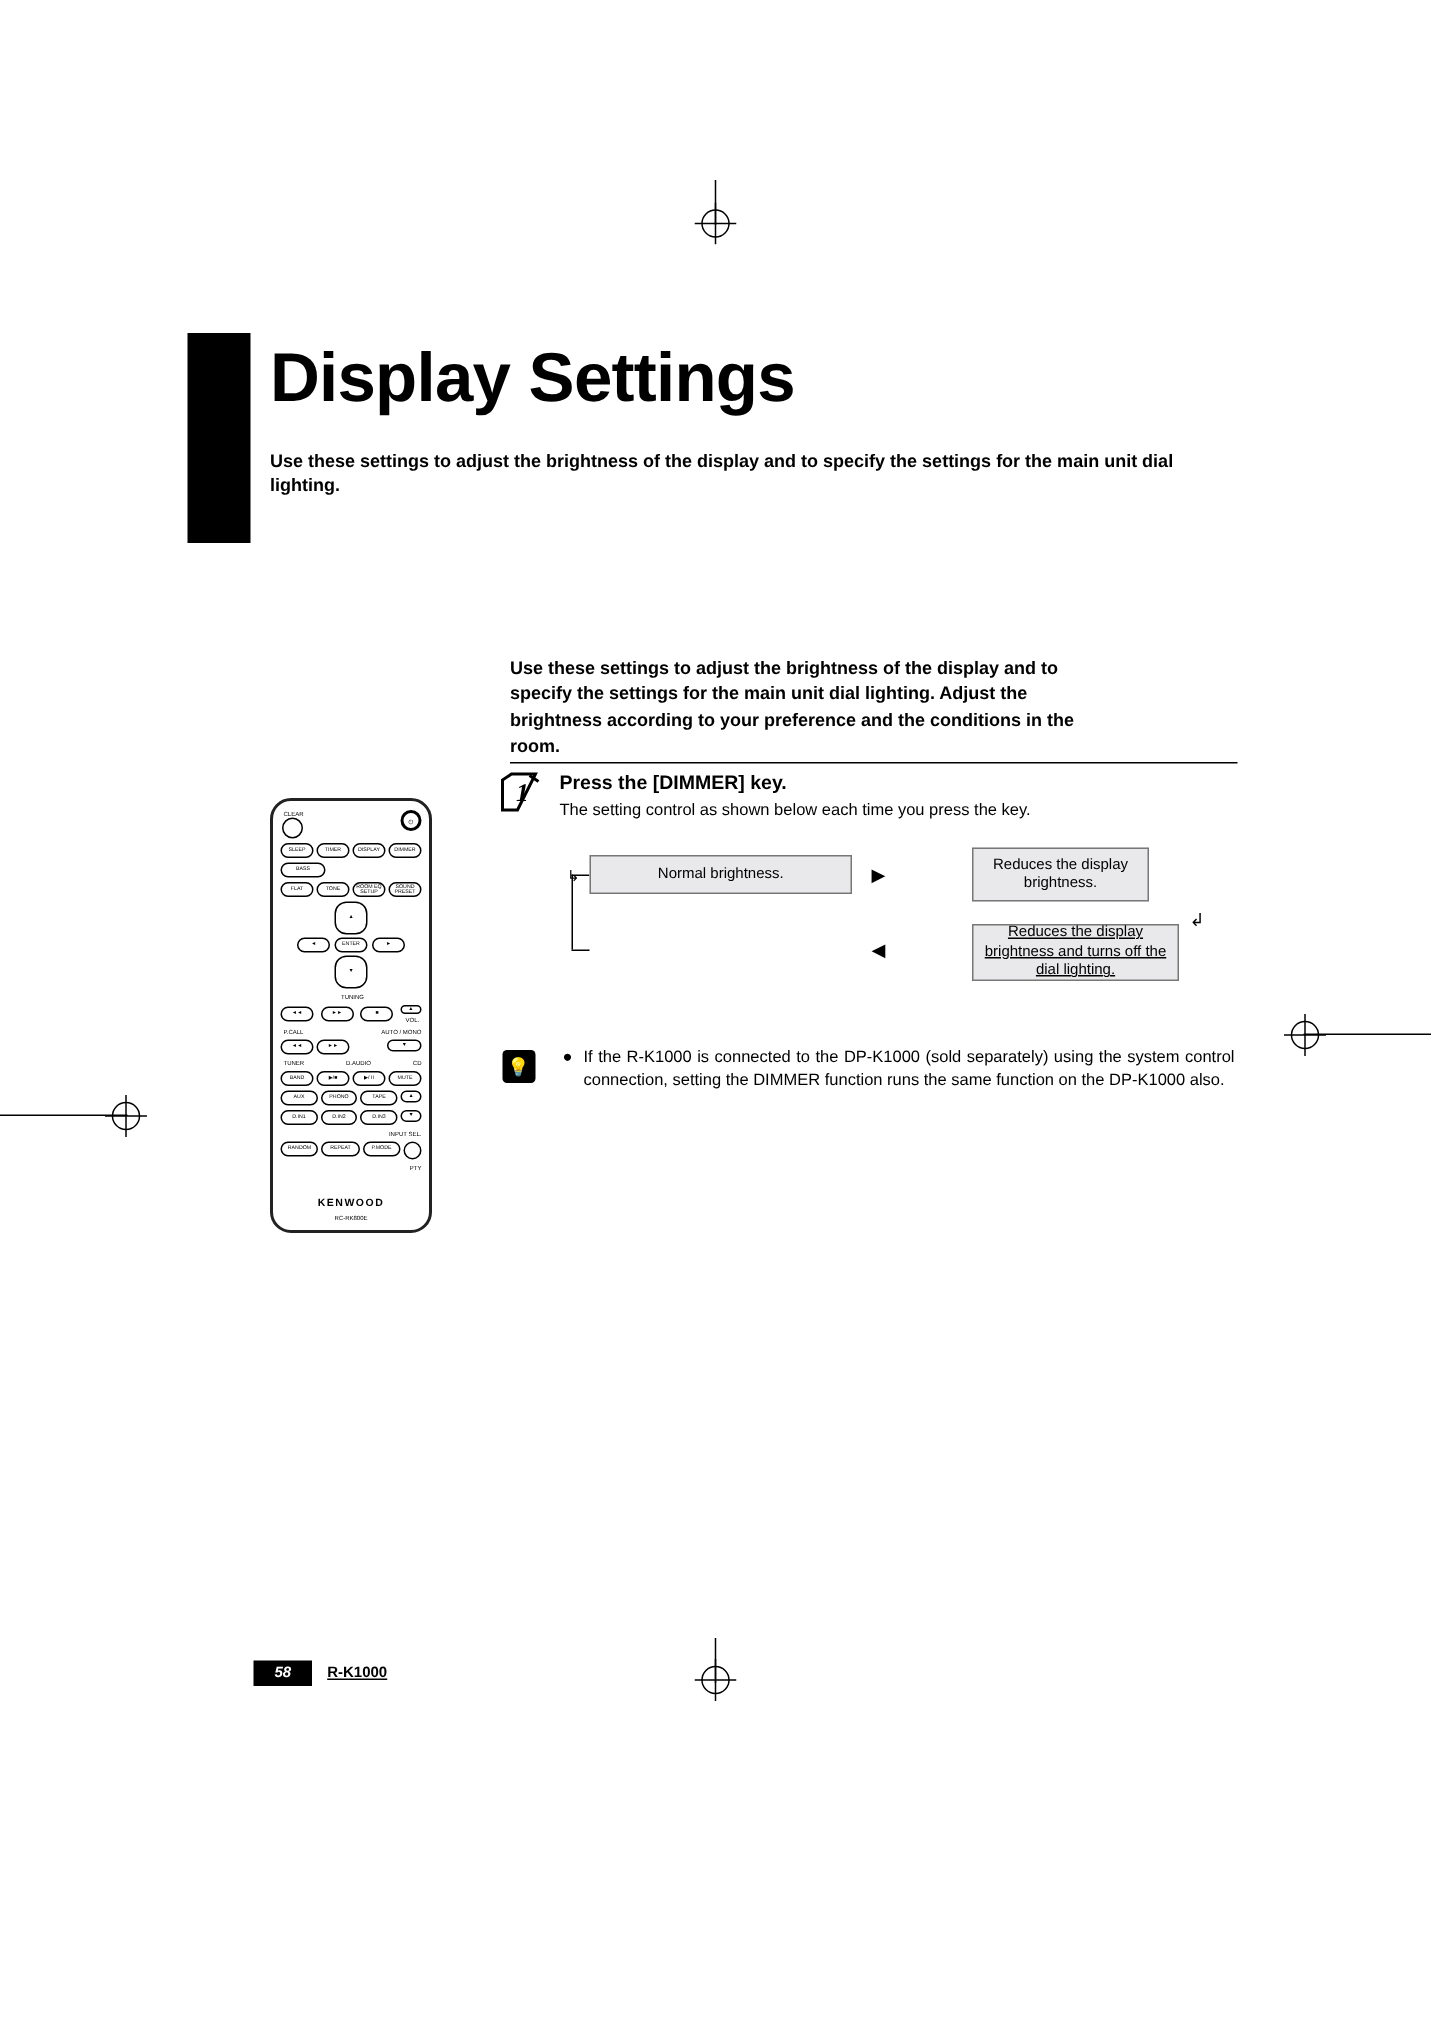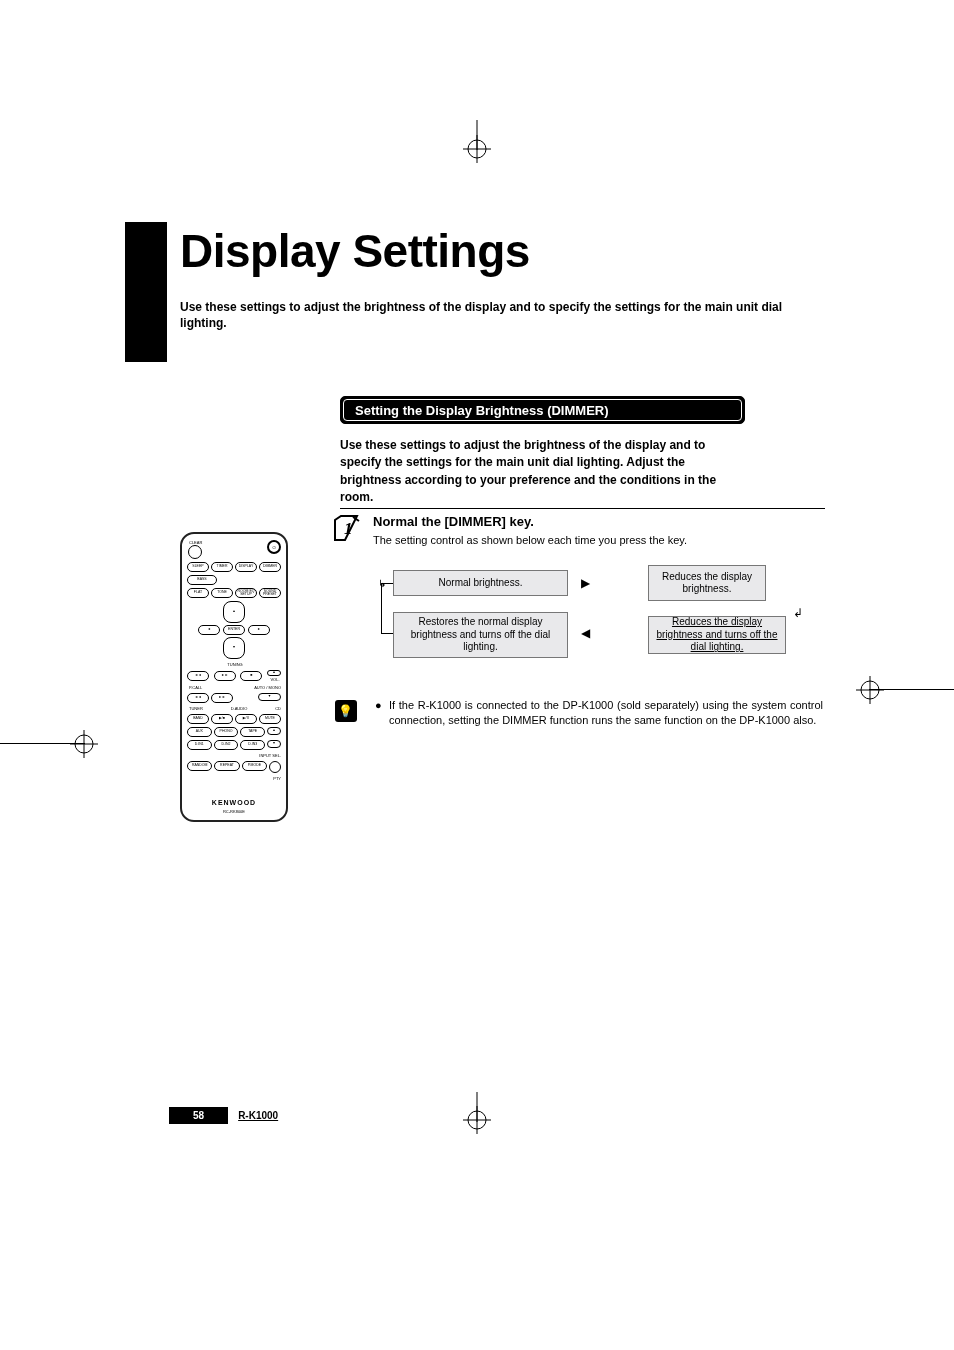--- a/index.html
+++ b/index.html
@@ -153,21 +153,22 @@
   .brand{ text-align:center; font-size:7px; letter-spacing:1px; margin-top:auto; font-weight:600;}
   .model{ text-align:center; font-size:4px;}
 
   
   .footer{
     position:absolute; left:44px; top:885px;
     display:flex; align-items:center; gap:10px;
   }
   .pagenum{
     background:#000; color:#fff; font-size:10px; font-weight:600;
-    padding:3px 24px;
+    padding:3px 14px;
+    font-style:italic;
   }
   .model-name{ font-size:10px; font-weight:700;text-decoration:underline; }
 </style>
 </head>
 <body>
 
 <div class="reg reg-top">
   <svg viewBox="0 0 28 28">
       <circle cx="14" cy="14" r="9" fill="none" stroke="#000"></circle>
       <line x1="14" y1="0" x2="14" y2="28" stroke="#000"></line>
@@ -199,23 +200,20 @@
     </svg>
 </div>
 <div class="hline-right"></div>
 
 <div class="page">
 
   <div class="black-tab"></div>
   <h1 class="title">Display Settings</h1>
   <p class="intro">Use these settings to adjust the brightness of the display and to specify the settings for the main unit dial lighting.</p>
 
-  <div class="section-bar">
-    <span>Setting the Display Brightness (DIMMER)</span>
-  </div>
   <p class="section-intro">Use these settings to adjust the brightness of the display and to specify the settings for the main unit dial lighting. Adjust the brightness according to your preference and the conditions in the room.</p>
   <div class="section-rule"></div>
 
   <div class="remote">
     <div class="row" style="align-items:flex-start;">
       <div style="display:flex;flex-direction:column;align-items:center;">
         <span class="lbl">CLEAR</span>
         <div class="circ"></div>
       </div>
       <div class="circ" style="display:flex;align-items:center;justify-content:center;border-width:2px;">
@@ -302,34 +300,33 @@
   </div>
 
   <div class="step">
     <div class="step-num">
       <svg viewBox="0 0 28 28">
           <polygon points="2,26 2,6 8,2 24,2 12,26" fill="#fff" stroke="#000" stroke-width="2"></polygon>
           <text x="11" y="20" font-size="17" font-style="italic" font-family="serif" font-weight="bold">1</text>
           <path d="M20 3 L26 7" stroke="#000" stroke-width="2"></path>
         </svg>
     </div>
-    <div class="step-head">Normal the [DIMMER] key.</div>
+    <div class="step-head">Press the [DIMMER] key.</div>
     <div class="step-sub">The setting control as shown below each time you press the key.</div>
   </div>
 
   <div class="flow">
     <div class="loopv1"></div>
     <div class="looph1"></div>
     <div class="looph2"></div>
     <div class="looparrow">↳</div>
     <div class="fbox b1">Normal brightness.</div>
     <div class="arrow a12">▶</div>
     <div class="fbox b2">Reduces the display brightness.</div>
     <div class="arrow a24">↲</div>
-    <div class="fbox b3">Restores the normal display brightness and turns off the dial lighting.</div>
     <div class="arrow a43">◀</div>
     <div class="fbox b4">Reduces the display brightness and turns off the dial lighting.</div>
   </div>
 
   <div class="note">
     <div class="note-icon">
         <span>💡</span>
       </div>
     <span class="note-bullet">●</span>
     <p class="note-text">If the R-K1000 is connected to the DP-K1000 (sold separately) using the system control connection, setting the DIMMER function runs the same function on the DP-K1000 also.</p>

